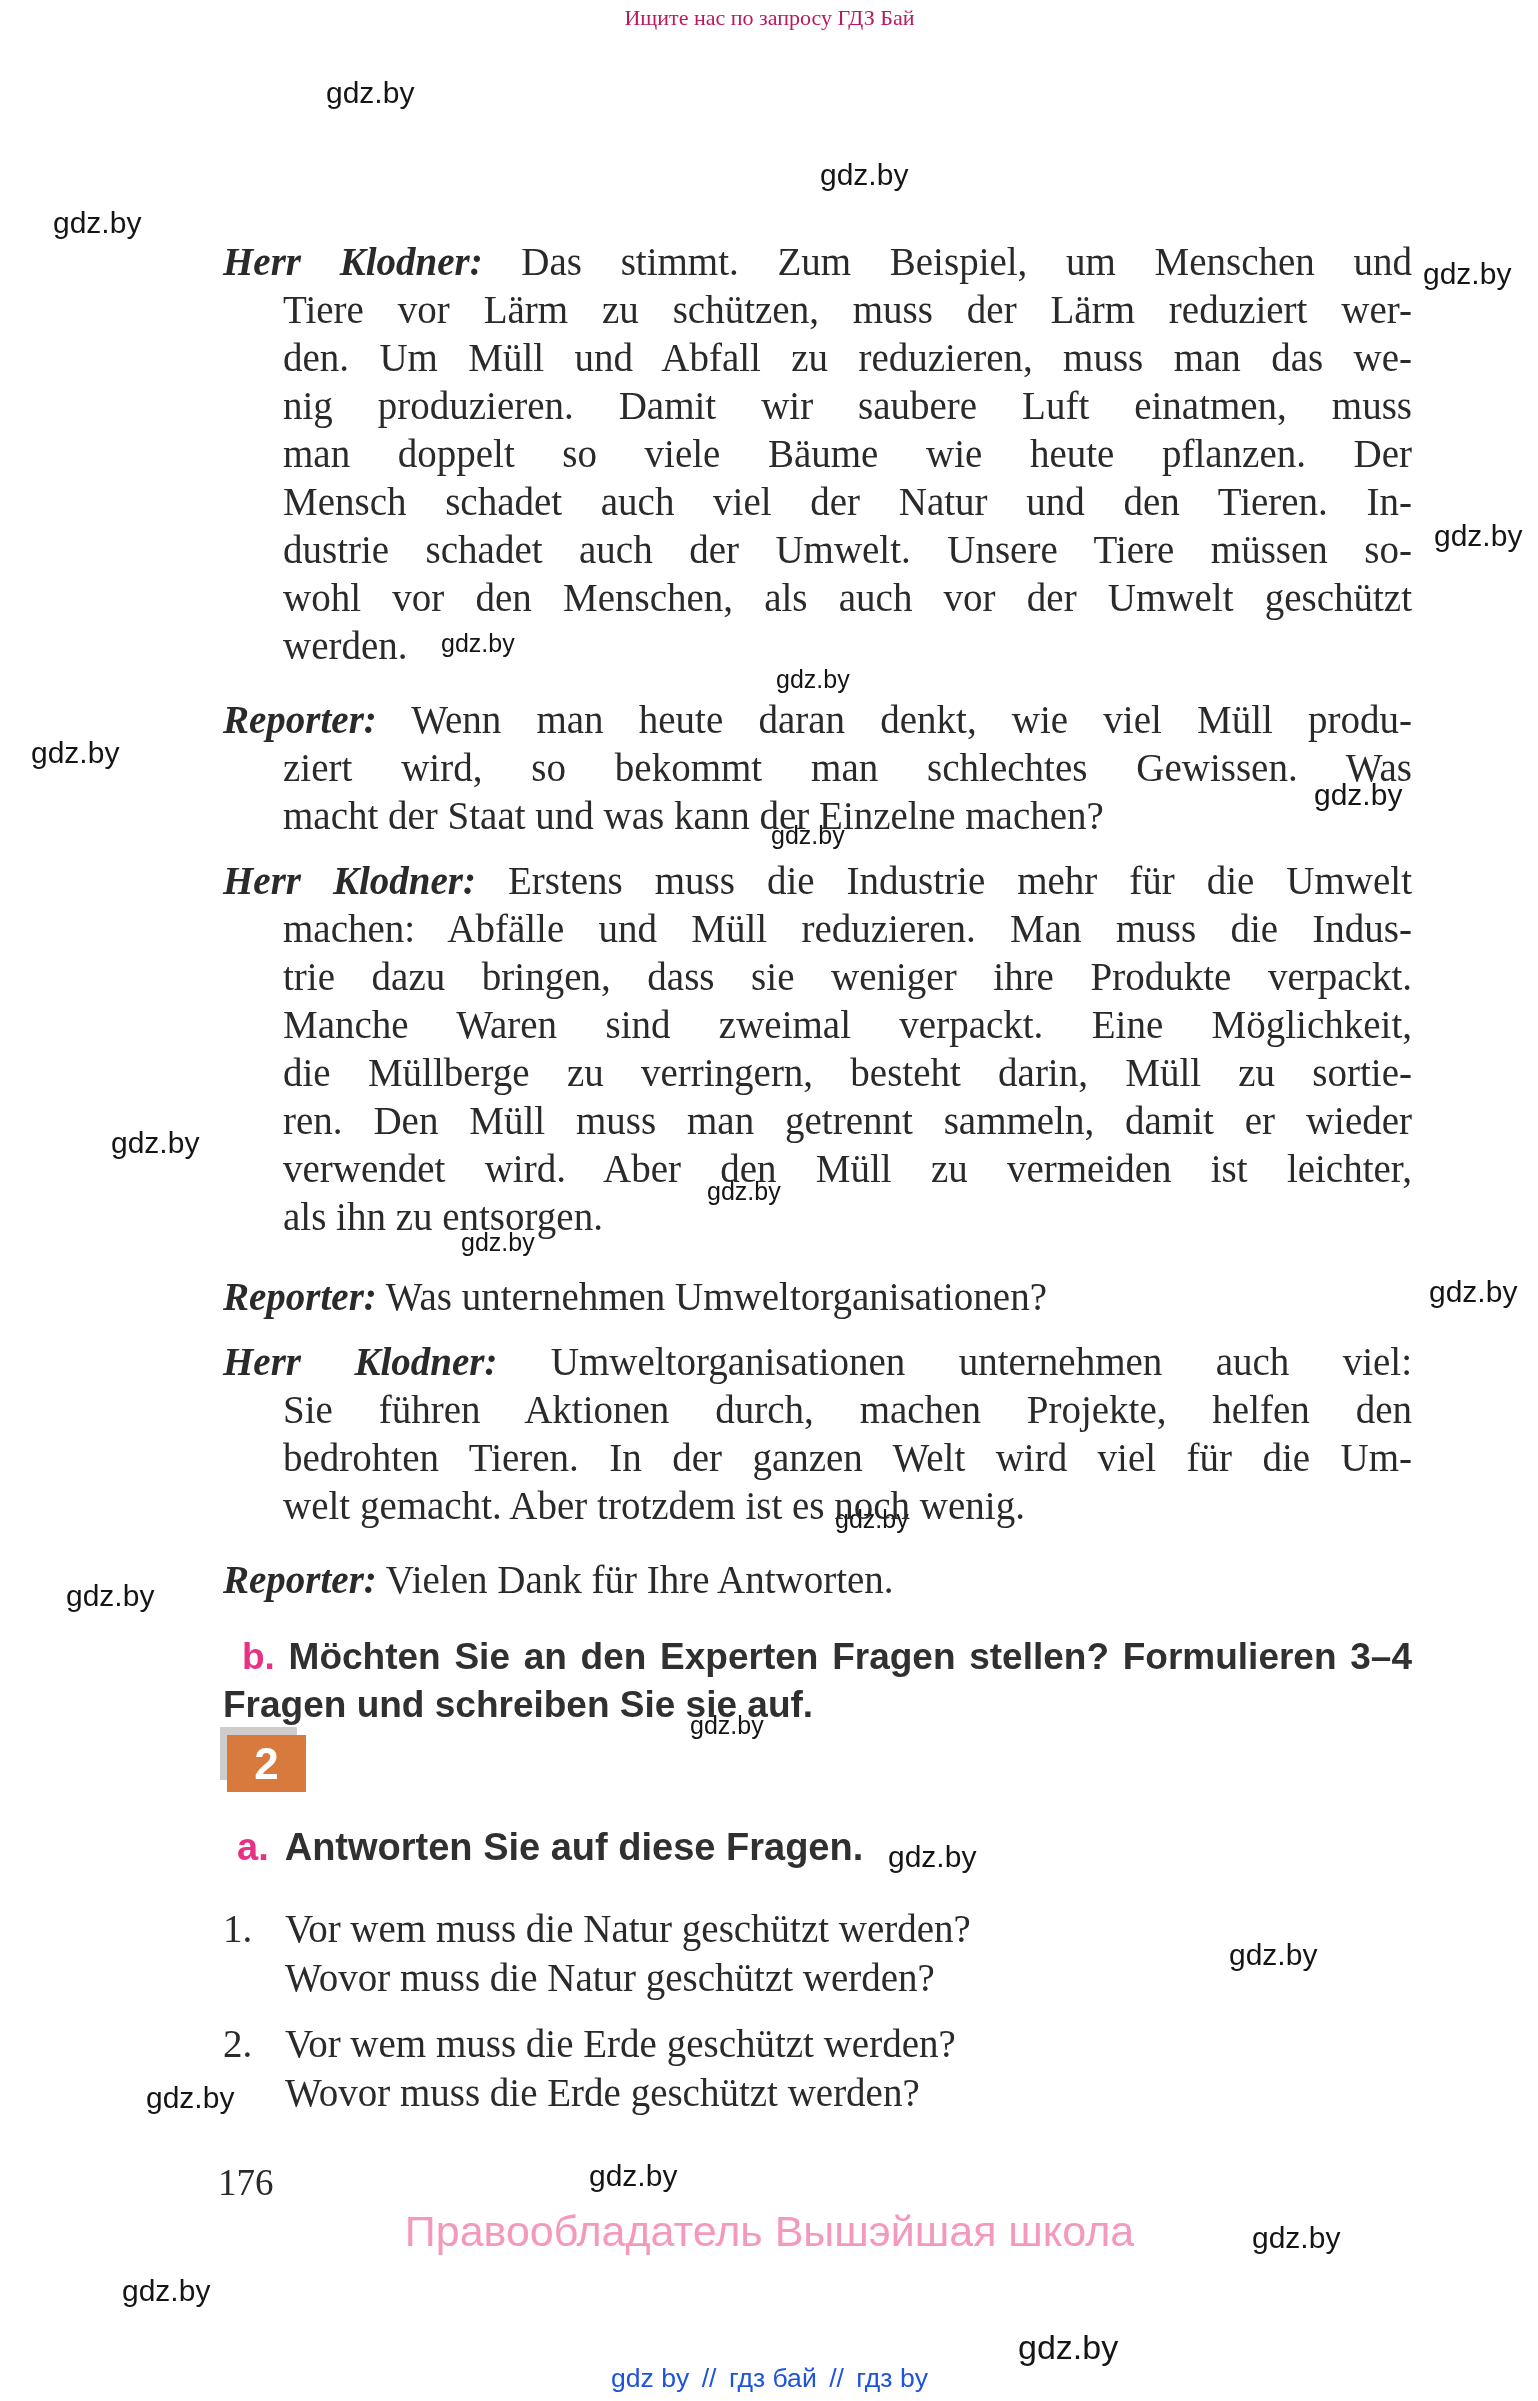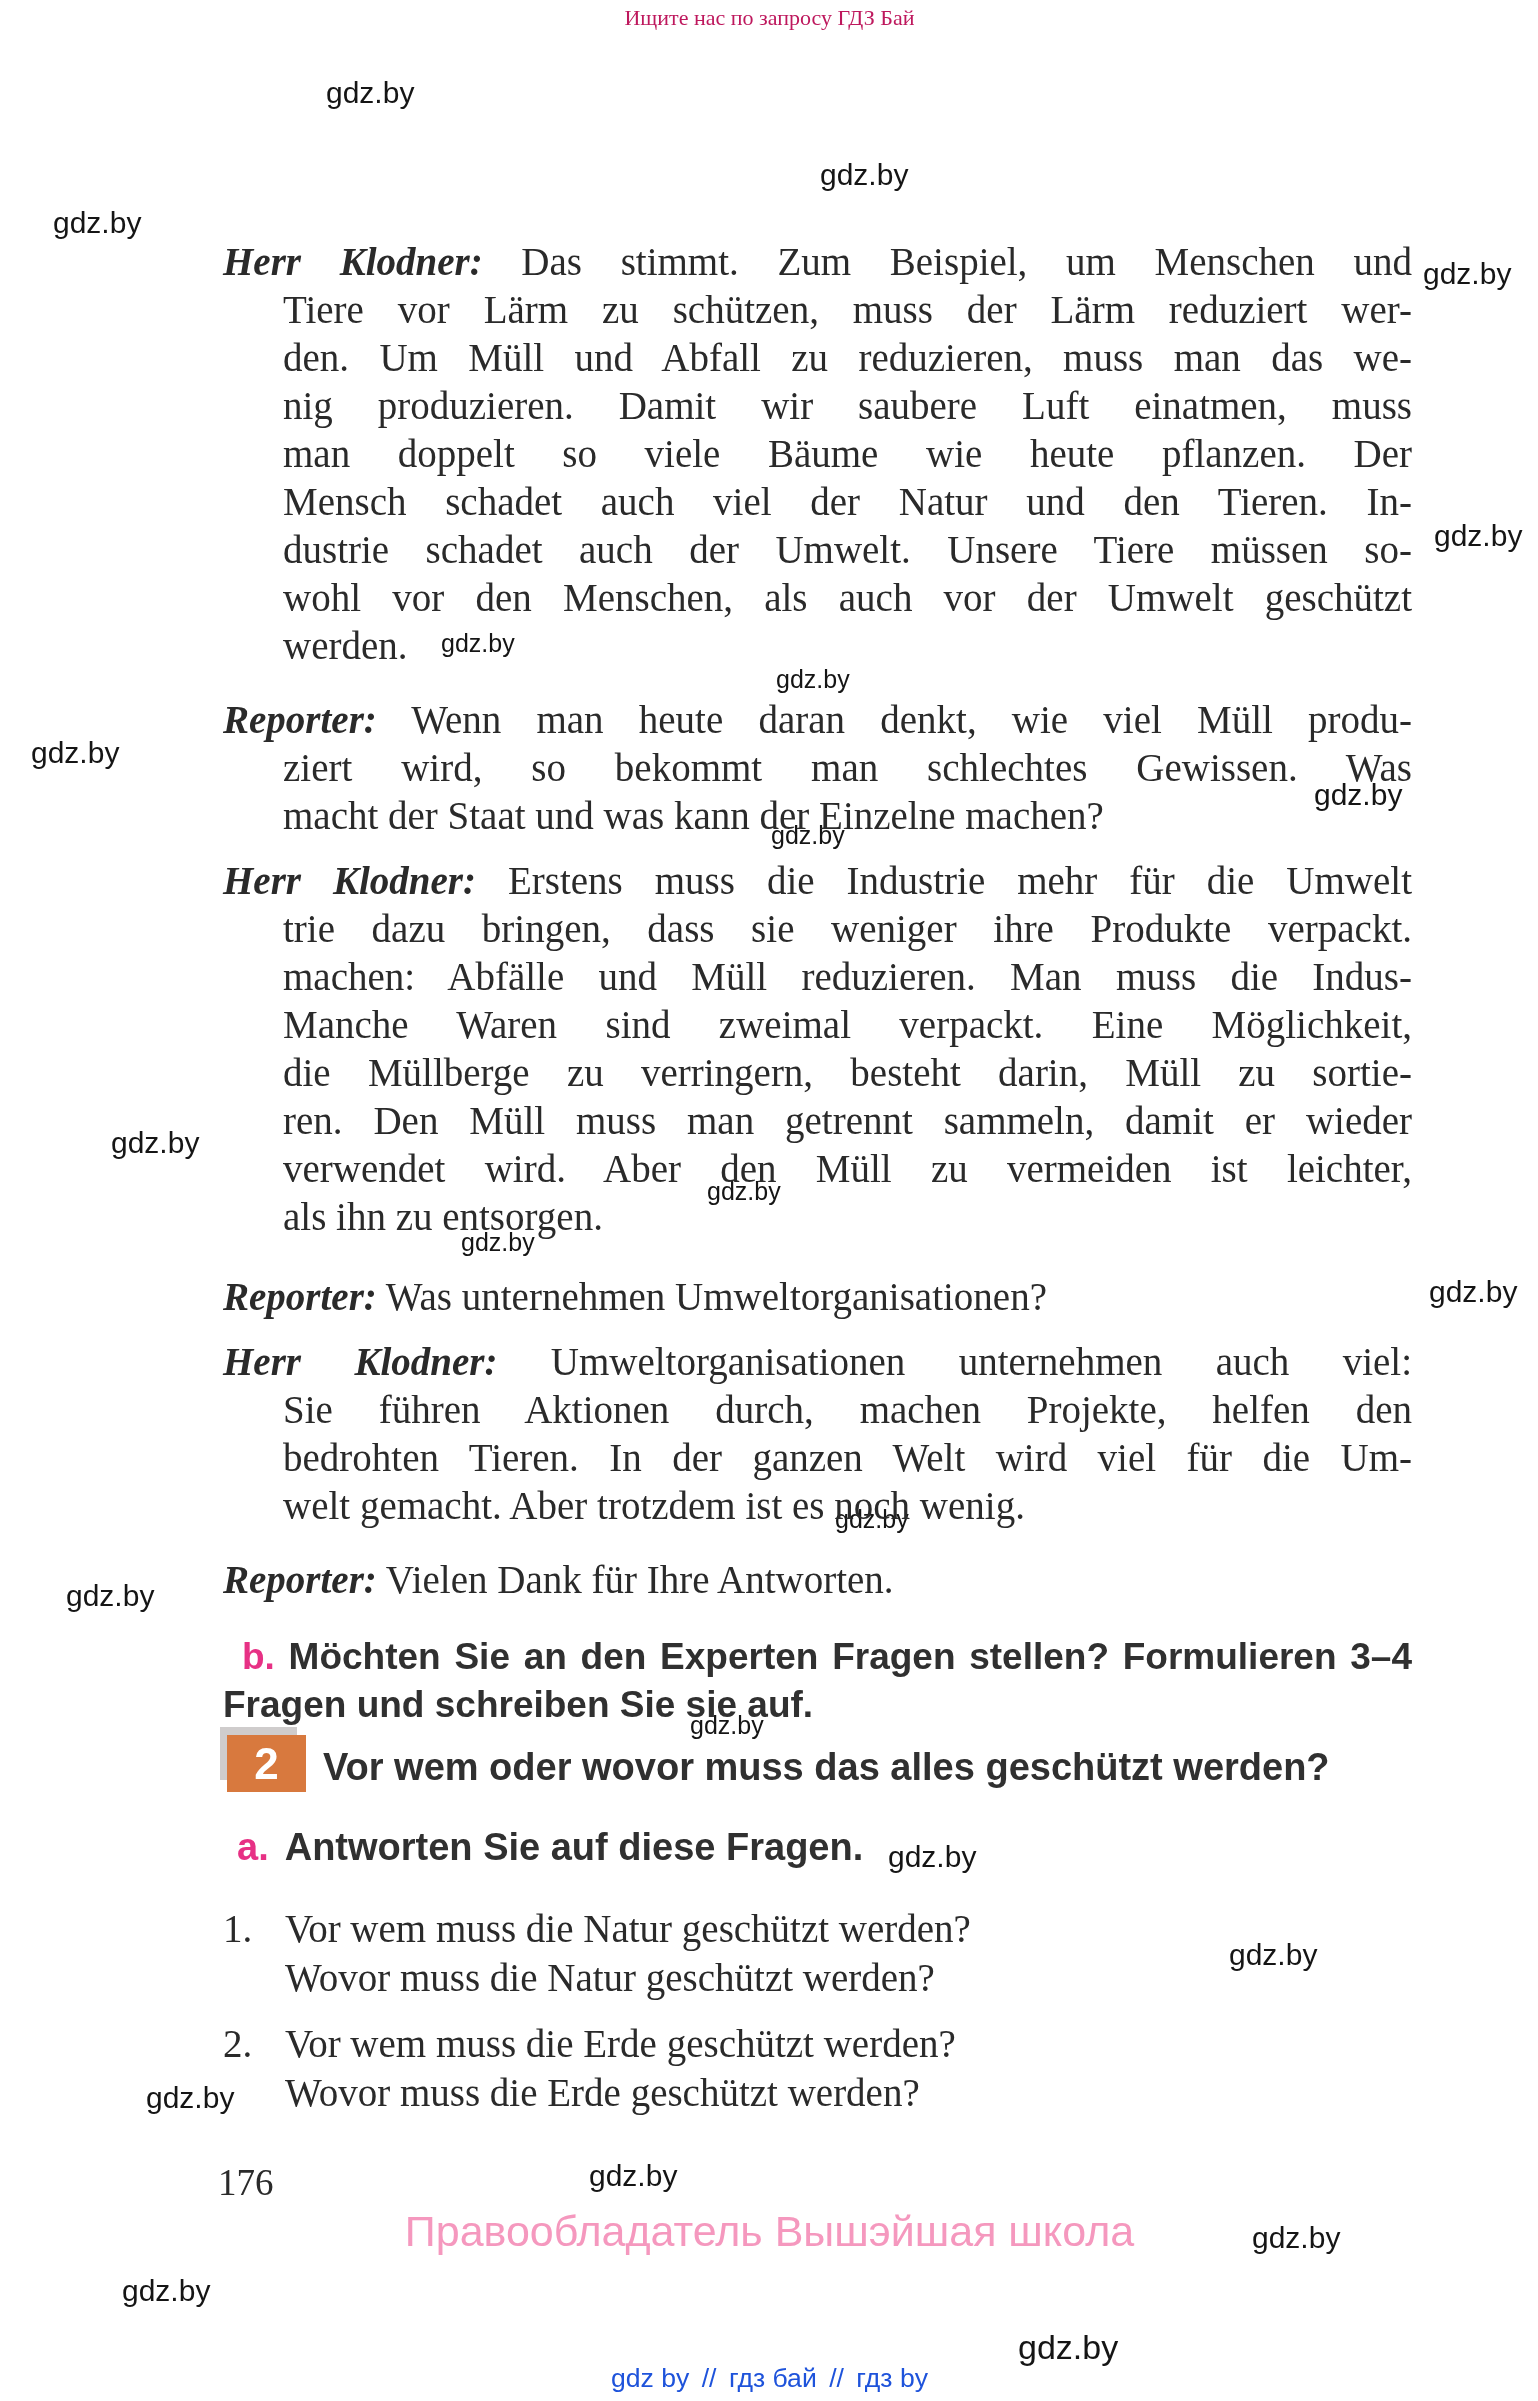--- a/index.html
+++ b/index.html
@@ -101,22 +101,22 @@
         <div class="ln j">wohl vor den Menschen, als auch vor der Umwelt geschützt</div>
         <div class="ln">werden.</div>
       </div>
     <div class="para" style="top:696px">
         <div class="ln first j"><span class="spk">Reporter:</span> Wenn man heute daran denkt, wie viel Müll produ-</div>
         <div class="ln j">ziert wird, so bekommt man schlechtes Gewissen. Was</div>
         <div class="ln">macht der Staat und was kann der Einzelne machen?</div>
       </div>
     <div class="para" style="top:857px">
         <div class="ln first j"><span class="spk">Herr Klodner:</span> Erstens muss die Industrie mehr für die Umwelt</div>
+        <div class="ln j">machen: Abfälle und Müll reduzieren. Man muss die Indus-</div>
         <div class="ln j">trie dazu bringen, dass sie weniger ihre Produkte verpackt.</div>
-        <div class="ln j">machen: Abfälle und Müll reduzieren. Man muss die Indus-</div>
         <div class="ln j">Manche Waren sind zweimal verpackt. Eine Möglichkeit,</div>
         <div class="ln j">die Müllberge zu verringern, besteht darin, Müll zu sortie-</div>
         <div class="ln j">ren. Den Müll muss man getrennt sammeln, damit er wieder</div>
         <div class="ln j">verwendet wird. Aber den Müll zu vermeiden ist leichter,</div>
         <div class="ln">als ihn zu entsorgen.</div>
       </div>
     <div class="para" style="top:1273px">
         <div class="ln first"><span class="spk">Reporter:</span> Was unternehmen Umweltorganisationen?</div>
       </div>
     <div class="para" style="top:1338px">
@@ -132,21 +132,20 @@
 
   <div class="task-b sans">
     <div class="ln j"><span class="label-magenta">b.</span> <span>Möchten Sie an den Experten Fragen stellen? Formulieren 3–4</span></div>
     <div class="ln">Fragen und schreiben Sie sie auf.</div>
   </div>
 
   <div class="task2-shadow"></div>
   <div class="task2-box">
     <span>2</span>
   </div>
-  <div class="task2-title sans">Vor wem oder wovor muss das alles geschützt werden?</div>
 
   <div class="task-a sans">
     <span class="label-magenta lbl">a.</span><span>Antworten Sie auf diese Fragen.</span>
   </div>
 
   <div class="question" style="top:1904px">
       <div class="ln1"><span class="num">1.</span>Vor wem muss die Natur geschützt werden?</div>
       <div class="ln2">Wovor muss die Natur geschützt werden?</div>
     </div>
   <div class="question" style="top:2019px">

